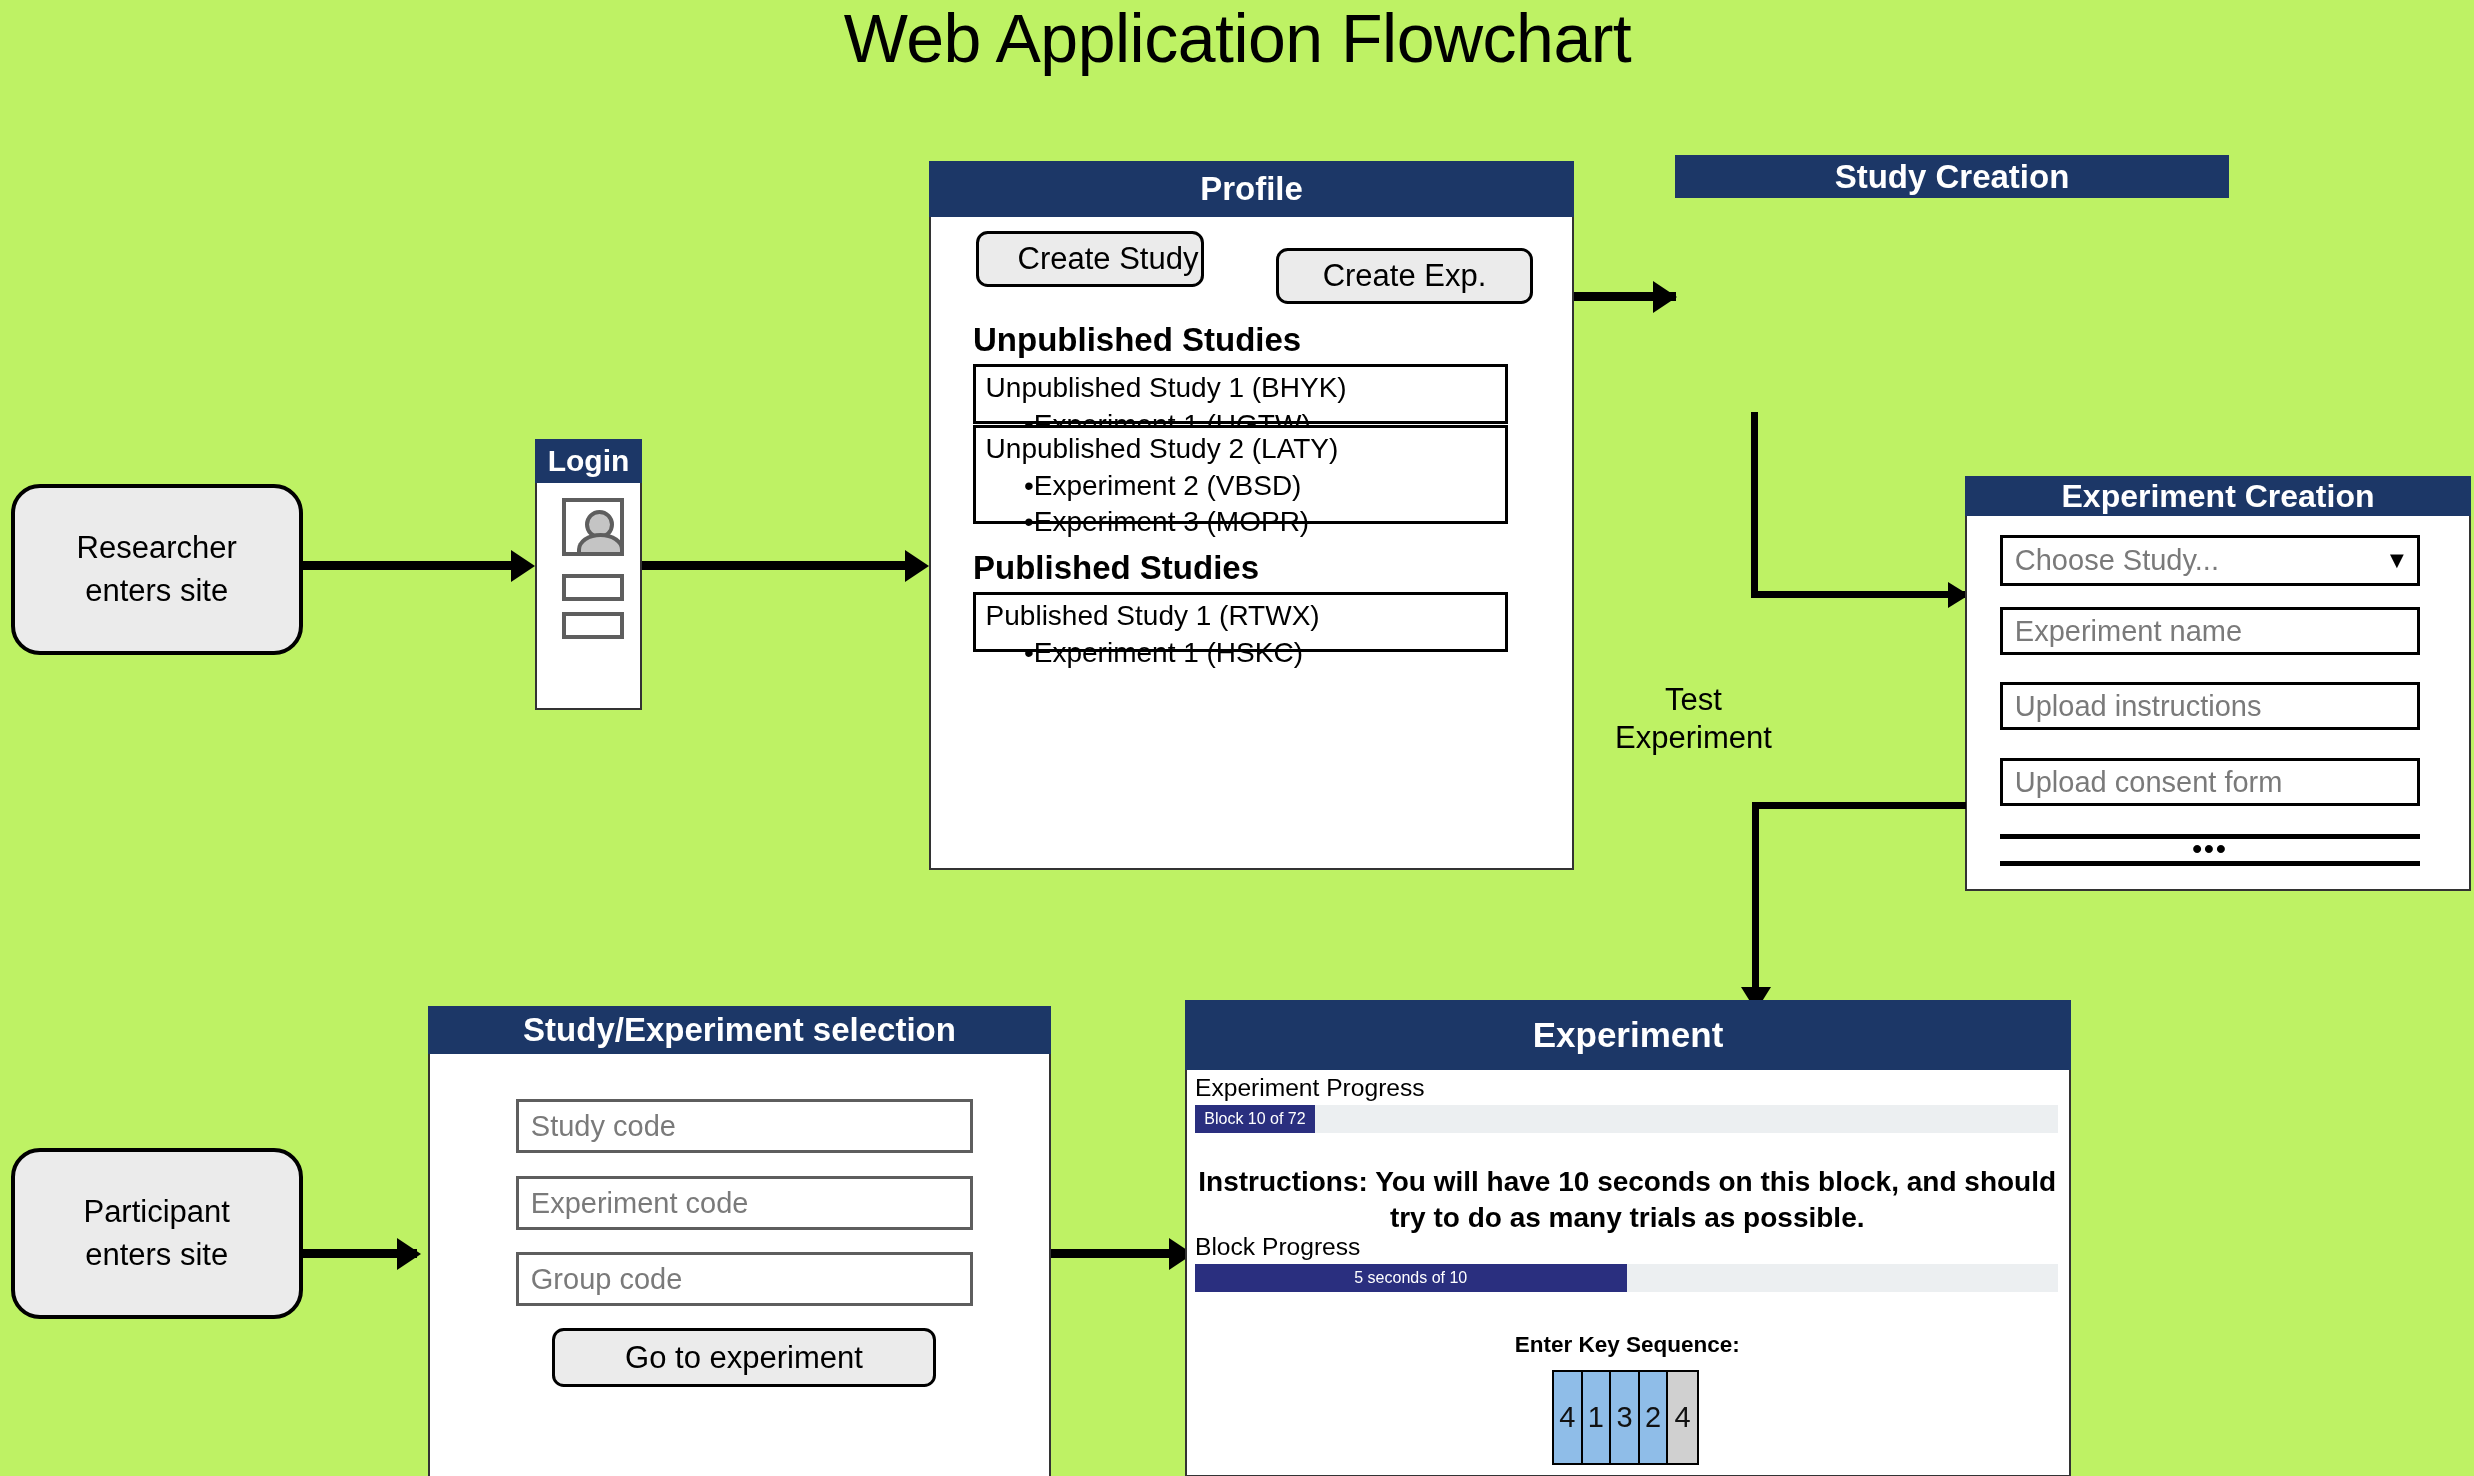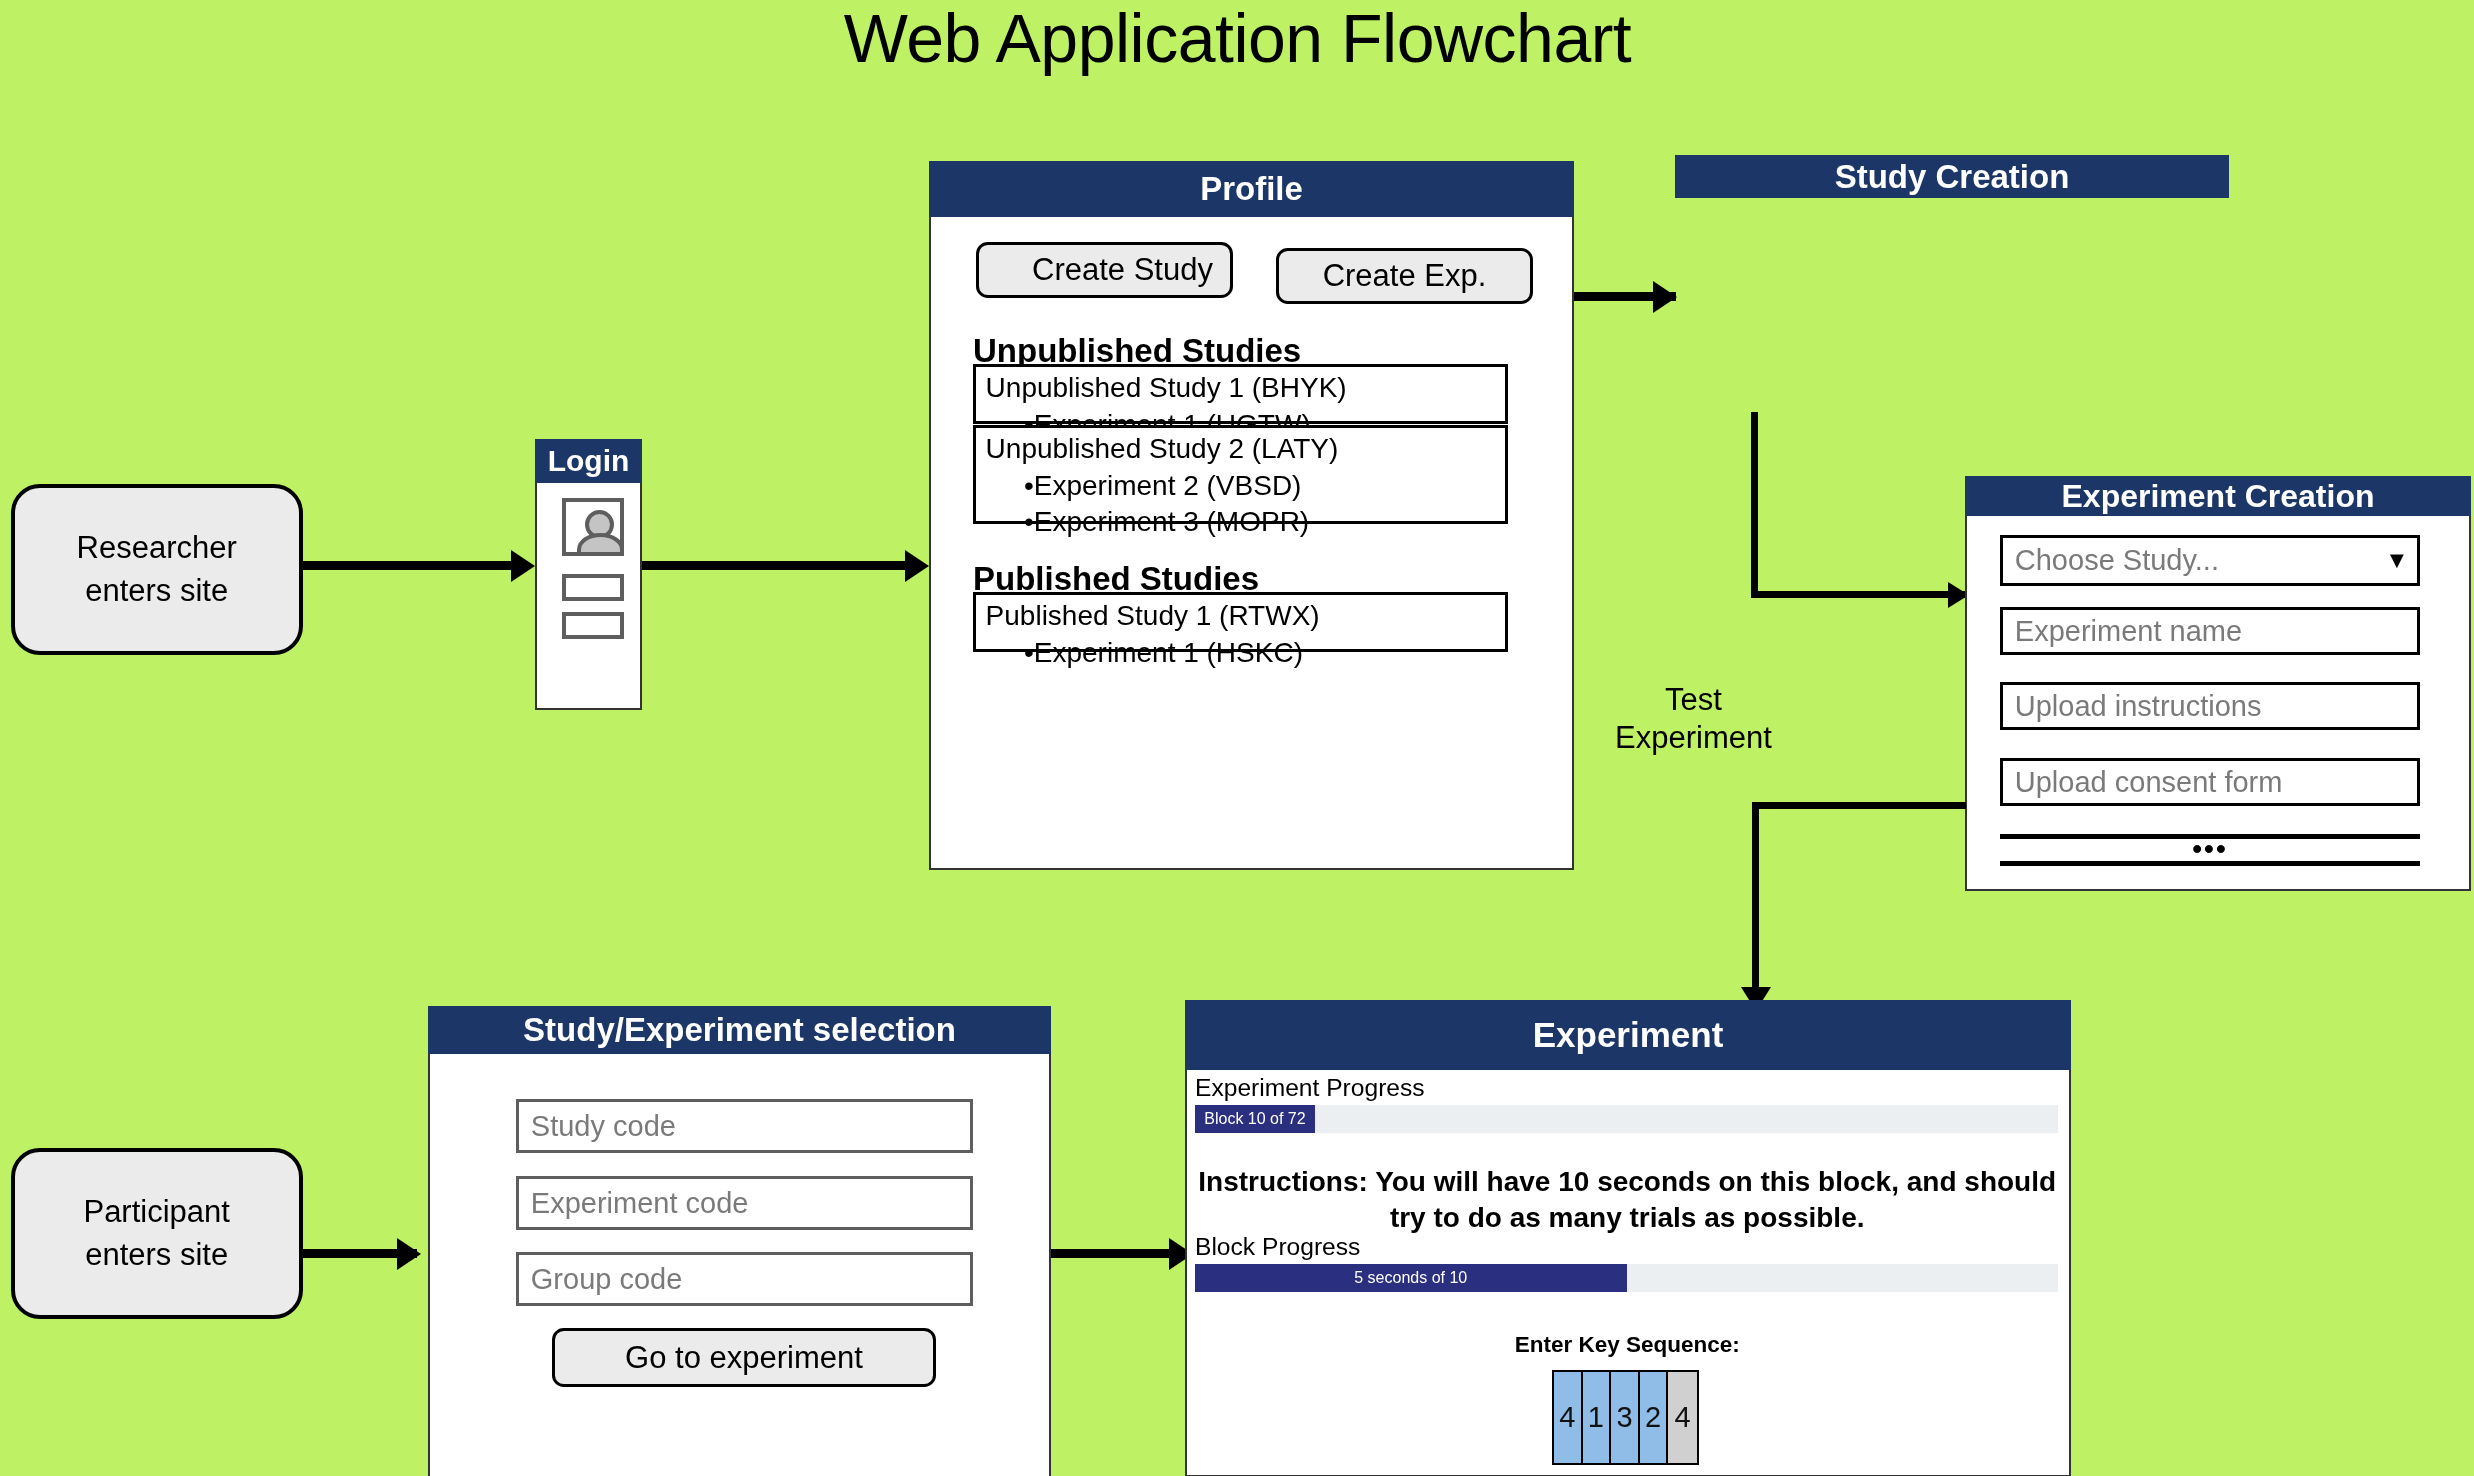--- a/index.html
+++ b/index.html
@@ -99,21 +99,20 @@
     font-size: 23.5px;
     line-height: 1;
   }
 
   
   .section-title {
     font-size: 33px;
     font-weight: bold;
     color: #000000;
     white-space: nowrap;
-    margin-top: 11px;
   }
   .listbox {
     box-sizing: border-box;
     border: 3.2px solid #000000;
     background: #ffffff;
     padding: 3.2px 0 5.4px 0;
   }
   .listrow {
     font-size: 28px;
     color: #000000;
@@ -271,21 +270,21 @@
     </div>
   </div>
 
   <div class="abs line-h" style="left:642px; top:561px; width:273px; height:9px;"></div>
   <div class="abs arrow-right" style="left:905px; top:550px;"></div>
 
   <div class="abs panel" style="left:929px; top:161px; width:645px;">
     <div class="panel-header" style="height:56px; font-size:33px;">Profile</div>
     <div class="panel-body" style="height:653px;">
 
-      <div class="btn" style="position:absolute; left:45px; top:25px; width:257px; height:56px;padding-left:36px;">Create Study</div>
+      <div class="btn" style="position:absolute; left:45px; top:14px; width:228px; height:56px;padding-left:36px;">Create Study</div>
       <div class="btn" style="position:absolute; left:345px; top:31px; width:257px; height:56px;">Create Exp.</div>
 
       <div class="section-title" style="position:absolute; left:42px; top:104px;">Unpublished Studies</div>
 
       <div class="listbox" style="position:absolute; left:42px; top:147px; width:535px; height:60px;">
         <div class="listrow">Unpublished Study 1 (BHYK)</div>
         <div class="listrow indent">•Experiment 1 (UGTW)</div>
       </div>
 
       <div class="listbox" style="position:absolute; left:42px; top:208px; width:535px; height:99px;">

